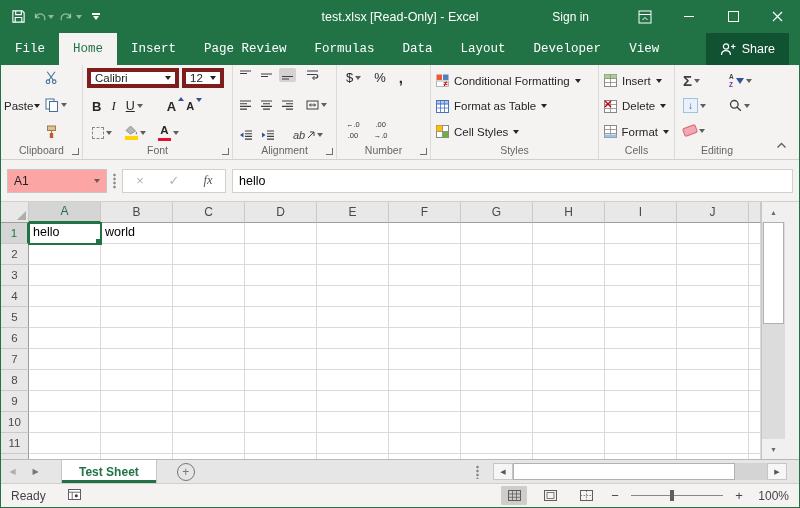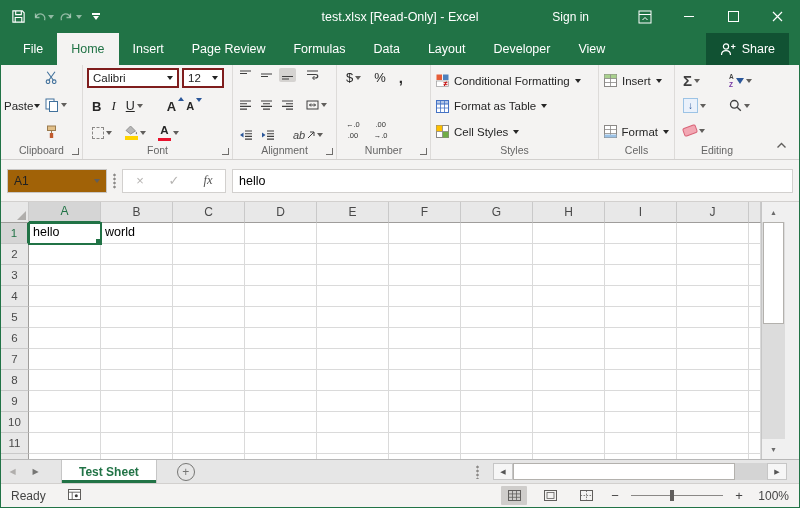--- a/index.html
+++ b/index.html
@@ -17,36 +17,36 @@
   .qat-custom .bar{width:8px;height:2px;background:#fff;}
   .tb-title{position:absolute;left:50%;transform:translateX(-50%);font-size:12.5px;color:#fff;white-space:nowrap;}
   .tb-right{margin-left:auto;display:flex;align-items:center;height:100%;}
   .signin{font-size:12px;margin-right:34px;}
   .tb-ico{width:44px;height:100%;display:flex;align-items:center;justify-content:center;}
   .minbar{width:10px;height:1px;background:#fff;}
   .maxbox{width:9px;height:9px;border:1px solid #fff;}
 
   
   .tabrow{height:32px;background:#217346;display:flex;align-items:stretch;}
-  .tabs{display:flex;padding-left:8px;}
+  .tabs{display:flex;padding-left:0;font-family:Liberation Mono, monospace;}
   .tab{color:#fff;font-size:12.5px;display:flex;align-items:center;padding:0 14px;cursor:default;}
   .tab.active{background:#f4f3f2;color:#217346;}
   .tabrow-right{margin-left:auto;display:flex;align-items:stretch;}
   .tellme{display:flex;align-items:center;gap:6px;color:#fff;font-size:12.5px;padding:0 14px;}
   .sharebtn{display:flex;align-items:center;gap:6px;color:#fff;font-size:12.5px;background:#115233;padding:0 14px;margin-right:10px;}
 
   
   .ribbon{height:95px;background:#f4f3f2;border-bottom:1px solid #d2d0ce;display:flex;align-items:stretch;position:relative;box-sizing:border-box;}
   .rgroup{display:flex;flex-direction:column;border-right:1px solid #dddbd9;position:relative;box-sizing:border-box;padding:3px 2px 0 2px;}
   .rg-body{flex:1;display:flex;}
   .rg-label{height:15px;font-size:10.5px;color:#666;text-align:center;line-height:13px;}
   .launcher{position:absolute;right:3px;bottom:4px;width:6px;height:6px;border-right:1.5px solid #6f6d6b;border-bottom:1.5px solid #6f6d6b;}
   .sb{display:inline-flex;align-items:center;gap:2px;padding:1px 2px;border-radius:2px;color:#444;}
   .sb .caret{color:#605e5c;}
-  .combo{display:flex;align-items:center;justify-content:space-between;background:#fff;border:2px solid #7f1d1d;height:20px;padding:0 4px;font-size:11.5px;color:#222;box-sizing:border-box;}
+  .combo{display:flex;align-items:center;justify-content:space-between;background:#fff;border:4px solid #7f1d1d;height:20px;padding:0 4px;font-size:11.5px;color:#222;box-sizing:border-box;}
   .col{display:flex;flex-direction:column;justify-content:space-between;width:100%;}
   .rowline{display:flex;align-items:center;}
 
   
   .paste-btn{width:36px;display:flex;flex-direction:row;align-items:center;justify-content:flex-start;gap:1px;font-size:11.5px;color:#262626;}
   .clip-col{display:flex;flex-direction:column;justify-content:space-between;padding:2px 0 4px 4px;}
 
   
   .blet{font-weight:bold;font-size:13px;color:#262626;}
   .ilet{font-style:italic;font-family:"Liberation Serif",serif;font-size:13px;color:#262626;}
@@ -68,21 +68,21 @@
 
   .sigma{font-size:15px;font-weight:bold;color:#3f3f3f;line-height:1;}
   .filldown{width:13px;height:13px;border:1px solid #9cc3e5;background:#eaf1fb;color:#2b579a;font-size:10px;font-weight:bold;display:flex;align-items:center;justify-content:center;line-height:1;}
   .eraser{width:12px;height:7px;background:#f2a7b3;border:1px solid #d86377;border-radius:2px;transform:rotate(-20deg);}
   .sortlet{display:flex;flex-direction:column;font-size:6.5px;font-weight:bold;color:#444;line-height:1.1;}
   .funnel{width:0;height:0;border-left:4px solid transparent;border-right:4px solid transparent;border-top:6px solid #2b579a;}
   .ribbon-collapse{position:absolute;right:12px;bottom:6px;}
 
   
   .fbar{height:42px;background:#f4f3f2;display:flex;align-items:center;padding:0 6px;box-sizing:border-box;border-bottom:1px solid #d2d0ce;gap:6px;}
-  .namebox{width:100px;height:24px;background:#a16207;border:1px solid #c8c6c4;display:flex;align-items:center;justify-content:space-between;padding:0 6px;font-size:12px;color:#222;box-sizing:border-box;}
+  .namebox{width:100px;height:24px;background:#fca5a5;border:1px solid #c8c6c4;display:flex;align-items:center;justify-content:space-between;padding:0 6px;font-size:12px;color:#222;box-sizing:border-box;}
   .vgrip{width:3px;height:16px;background-image:radial-gradient(#8a8886 1px,transparent 1.2px);background-size:3px 4px;}
   .fxbox{height:24px;background:#fff;border:1px solid #d2d0ce;display:flex;align-items:center;box-sizing:border-box;}
   .fxbtn{width:34px;text-align:center;font-size:13px;color:#b5b3b1;}
   .fxbtn.fx{color:#555;font-style:italic;font-family:"Liberation Serif",serif;font-size:12.5px;}
   .finput{flex:1;height:24px;background:#fff;border:1px solid #d2d0ce;display:flex;align-items:center;padding:0 6px;font-size:12.5px;color:#000;box-sizing:border-box;}
 
   
   .gridband{height:257px;display:flex;background:#f0f0f0;}
   .sheet{width:760px;background:#fff;overflow:hidden;}
   .hdr-row{display:flex;height:21px;}
@@ -464,20 +464,29 @@
                 <rect x="0.5" y="0.5" width="12" height="4" fill="#a9d08e"></rect>
                 <path d="M0.5 4.5h12M0.5 8.5h12M6.5 0.5v12" stroke="#8a8886" stroke-width=".8"></path>
               </svg>
             <span>Insert</span>
             <span class="caret"></span>
           </div>
           <div class="cells-row">
             <svg width="13" height="13">
                 <rect x="0.5" y="0.5" width="12" height="12" fill="#fff" stroke="#8a8886"></rect>
                 <path d="M0.5 4.5h12M0.5 8.5h12M6.5 0.5v12" stroke="#8a8886" stroke-width=".8"></path>
+                <path d="M1 1l6 6M7 1L1 7" stroke="#c00000" stroke-width="1.4"></path>
+              </svg>
+            <span>Delete</span>
+            <span class="caret"></span>
+          </div>
+          <div class="cells-row">
+            <svg width="13" height="13">
+                <rect x="0.5" y="0.5" width="12" height="12" fill="#fff" stroke="#8a8886"></rect>
+                <path d="M0.5 4.5h12M0.5 8.5h12M6.5 0.5v12" stroke="#8a8886" stroke-width=".8"></path>
                 <rect x="0.5" y="9.5" width="12" height="3" fill="#9bc2e6"></rect>
               </svg>
             <span>Format</span>
             <span class="caret"></span>
           </div>
         </div>
       </div>
       <div class="rg-label">Cells</div>
     </div>
 

